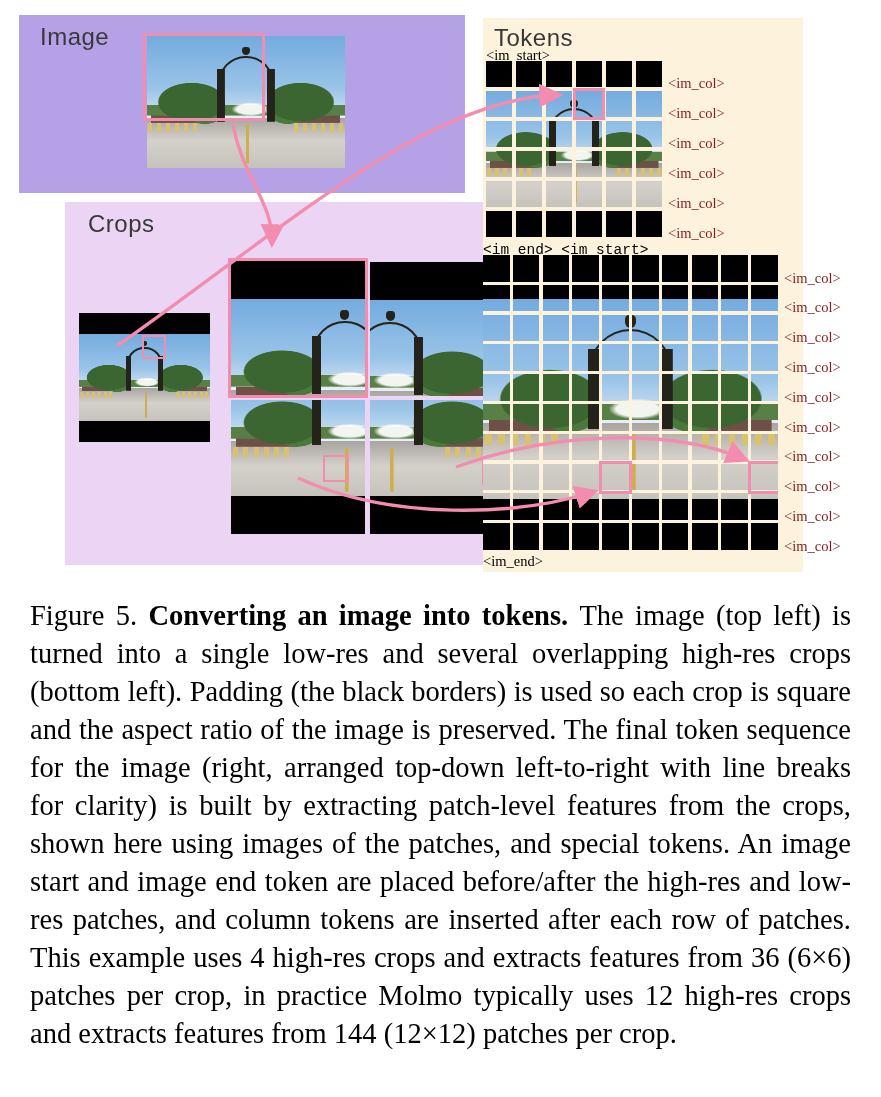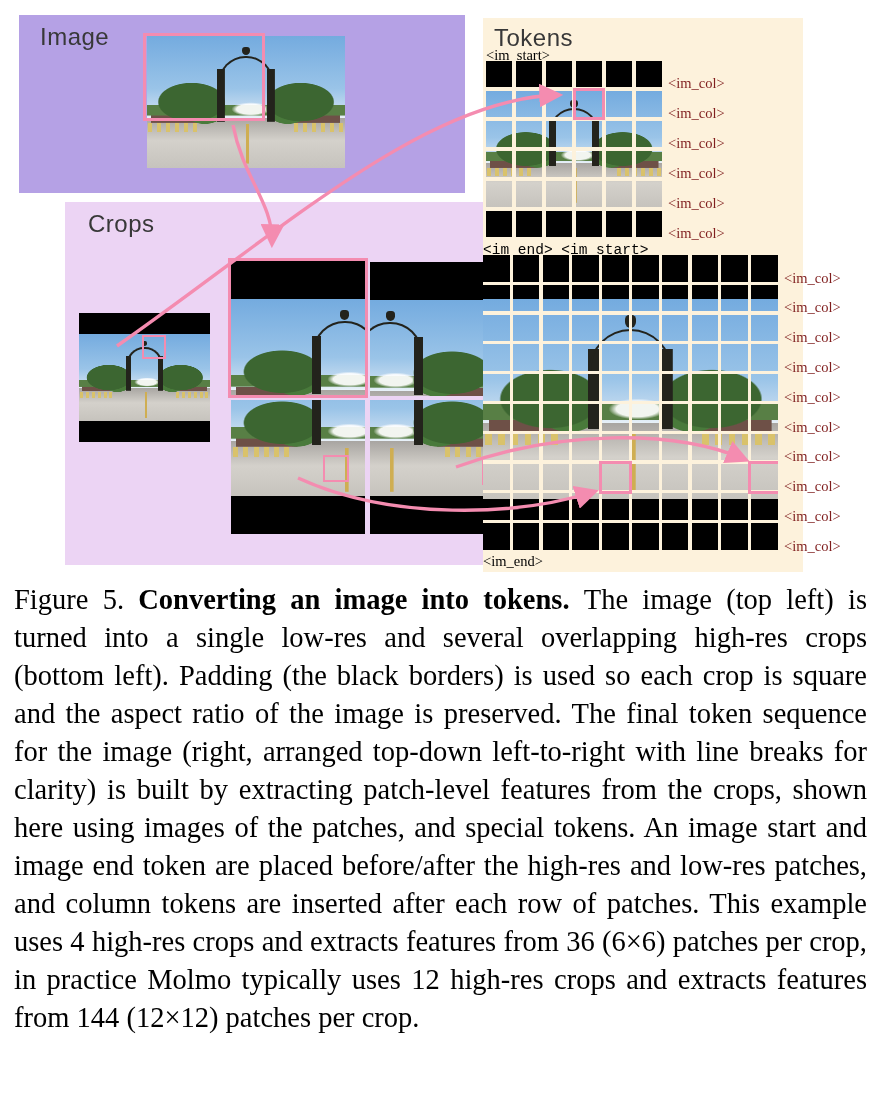--- a/index.html
+++ b/index.html
@@ -108,21 +108,21 @@
   .col-labels{position:absolute;width:70px;}
   #low-col-labels{left:185px;top:43px;height:176px;}
   #high-col-labels{left:301px;top:237px;height:295px;}
   .im-col-label{position:absolute;left:0;font-family:Liberation Serif, serif;font-size:14.5px;color:#7f1d1d;white-space:nowrap;}
 
   
   #arrows{position:absolute;left:0;top:0;width:881px;height:1097px;pointer-events:none;}
   .arrow{stroke:var(--pink);stroke-width:3.4;fill:none;}
 
   
-  #caption{position:absolute;left:14px;right:14px;top:581px;margin:0;
+  #caption{position:absolute;left:14px;right:14px;top:581px;margin:16px;
     font-family:"Liberation Serif",serif;font-size:28.5px;line-height:38px;color:#000;
     text-align:justify;}
   #caption b{font-weight:700;}
 </style>
 </head>
 <body>
 
 <section class="panel" id="image-panel">
   <h2>Image</h2>
   <div id="src-photo">

